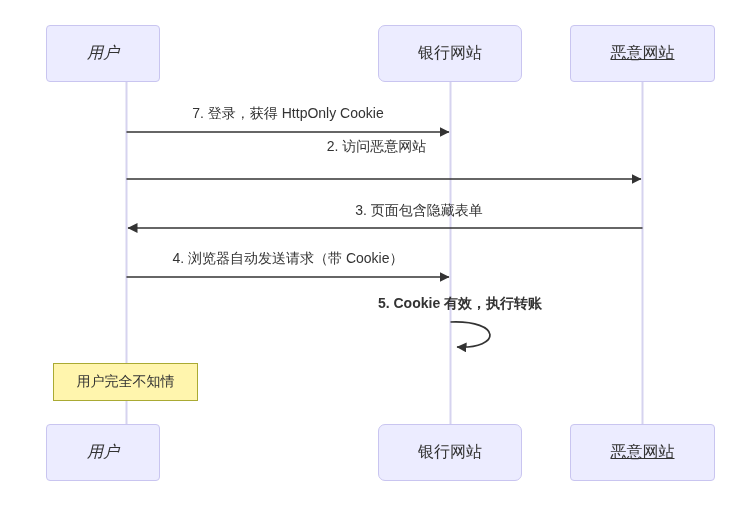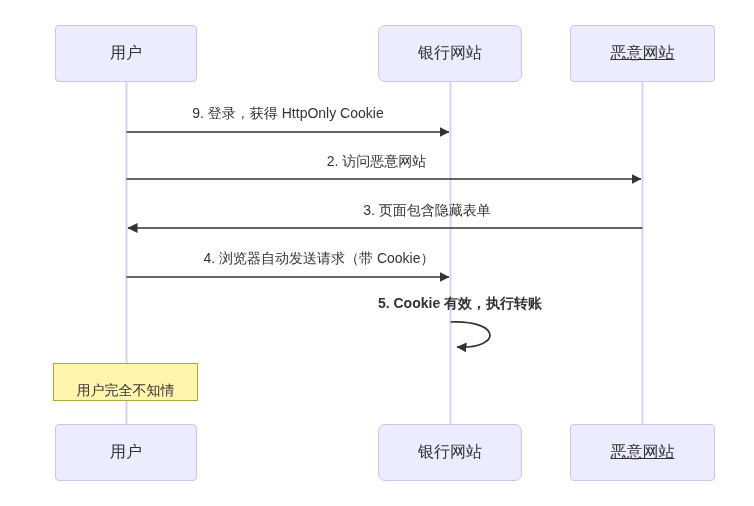--- a/index.html
+++ b/index.html
@@ -26,46 +26,46 @@
     background: #ECECFF;
     border: 1px solid #c9c5f0;
     border-radius: 4px;
     display: flex;
     align-items: center;
     justify-content: center;
     font-size: 16px;
     color: #333333;
     z-index: 2;
   }
-  .actor-user    { left: 55px;  width: 142px; }
+  .actor-user    { left: 46px;  width: 114px; font-style: italic; }
   .actor-bank    { left: 378px; width: 144px; border-radius: 7px; }
   .actor-evil    { left: 570px; width: 145px; text-decoration: underline; }
   .actor-top     { top: 25px; }
   .actor-bottom  { top: 424px; }
   .msg-label {
     position: absolute;
     font-size: 14px;
     color: #333333;
     text-align: center;
     white-space: nowrap;
     z-index: 2;
   }
   .msg-1 { left: 126px; width: 324px; top: 105px; }
-  .msg-2 { left: 126px; width: 501px; top: 153px; }
-  .msg-3 { left: 142px; width: 570px; top: 202px; }
-  .msg-4 { left: 126px; width: 324px; top: 250px; margin-left: 31px; }
+  .msg-2 { left: 126px; width: 501px; top: 138px; }
+  .msg-3 { left: 134px; width: 570px; top: 202px; }
+  .msg-4 { left: 126px; width: 324px; top: 250px; }
   .msg-5 { left: 350px; width: 220px; top: 295px; font-weight: bold; }
   .note-box {
     position: absolute;
     left: 53px; top: 363px;
     width: 145px; height: 38px;
     background: #FFF5AD;
     border: 1px solid #AAAA33;
     display: flex;
-    align-items: flex-end;
+    align-items: center;
     justify-content: center;
     font-size: 14px;
     color: #333333;
     z-index: 3;
   }
 </style>
 </head>
 <body>
 
 <div class="canvas">
@@ -91,21 +91,21 @@
   <div class="actor-box actor-user actor-top">
     <span>用户</span>
   </div>
   <div class="actor-box actor-bank actor-top">
     <span>银行网站</span>
   </div>
   <div class="actor-box actor-evil actor-top">
     <span>恶意网站</span>
   </div>
 
-  <div class="msg-label msg-1">9. 登录，获得 HttpOnly Cookie</div>
+  <div class="msg-label msg-1">7. 登录，获得 HttpOnly Cookie</div>
   <div class="msg-label msg-2">2. 访问恶意网站</div>
   <div class="msg-label msg-3">3. 页面包含隐藏表单</div>
   <div class="msg-label msg-4">4. 浏览器自动发送请求（带 Cookie）</div>
   <div class="msg-label msg-5">5. Cookie 有效，执行转账</div>
 
   <div class="note-box">
     <span>用户完全不知情</span>
   </div>
 
   <div class="actor-box actor-user actor-bottom">

